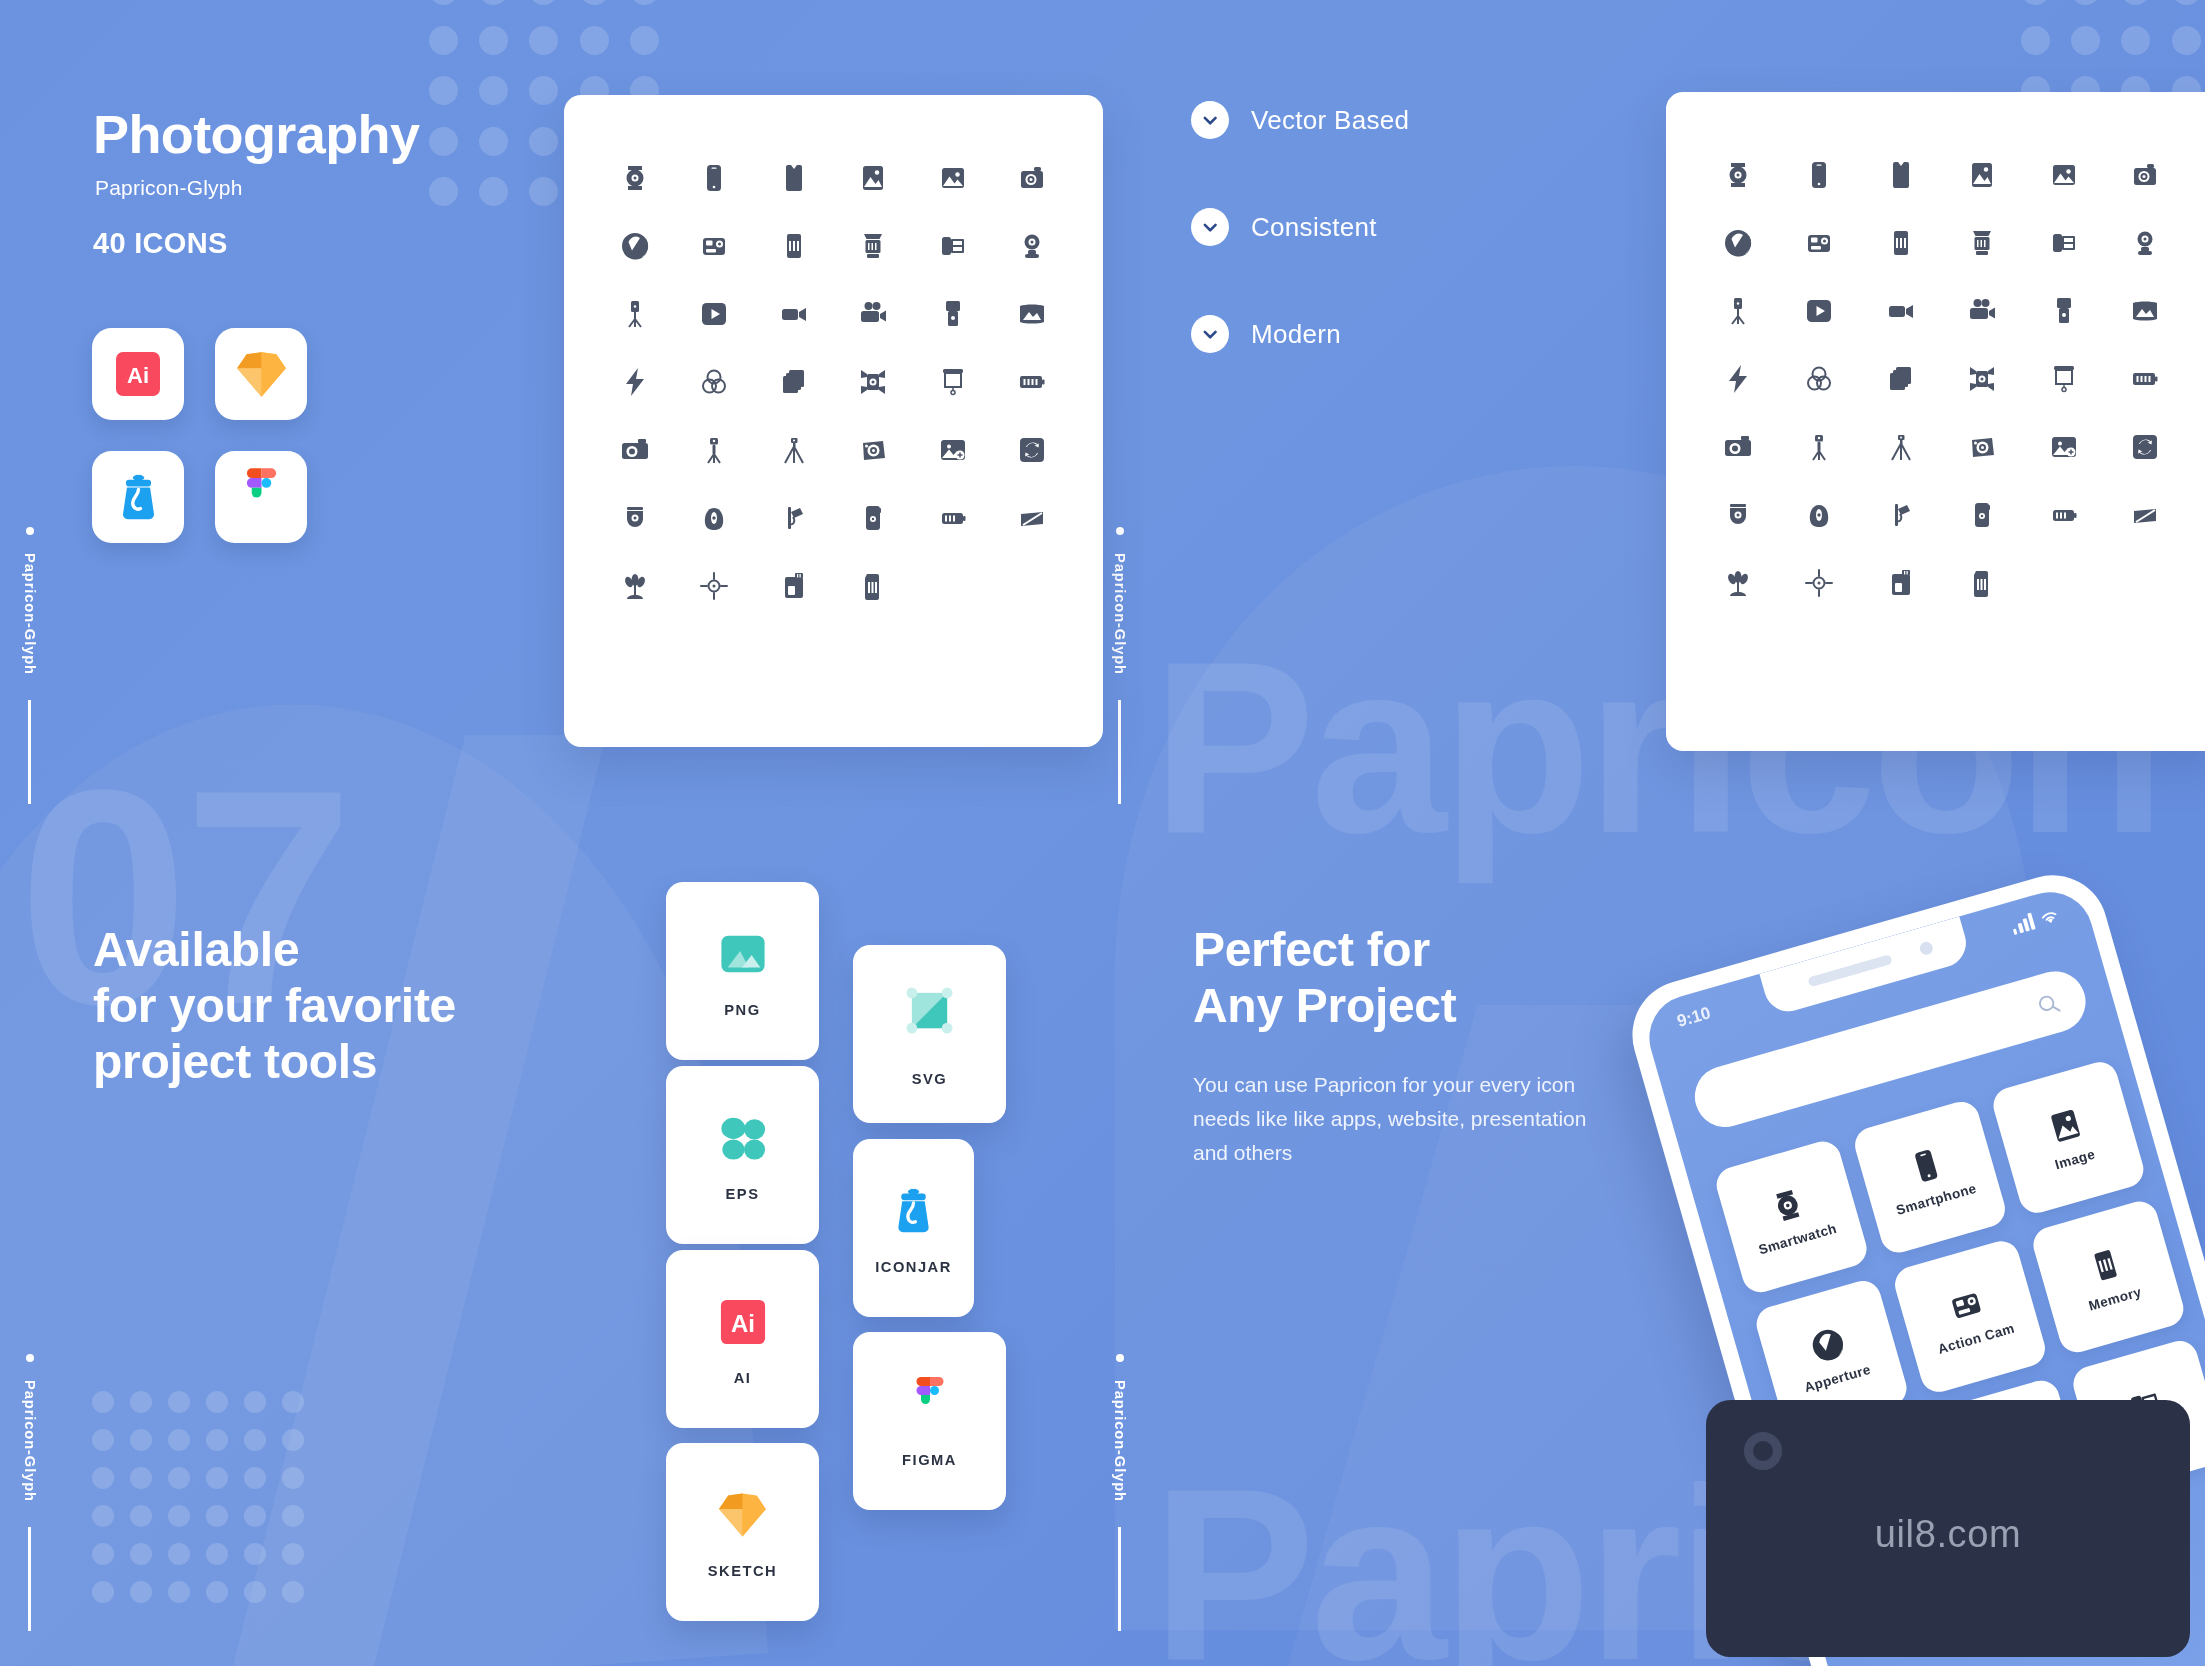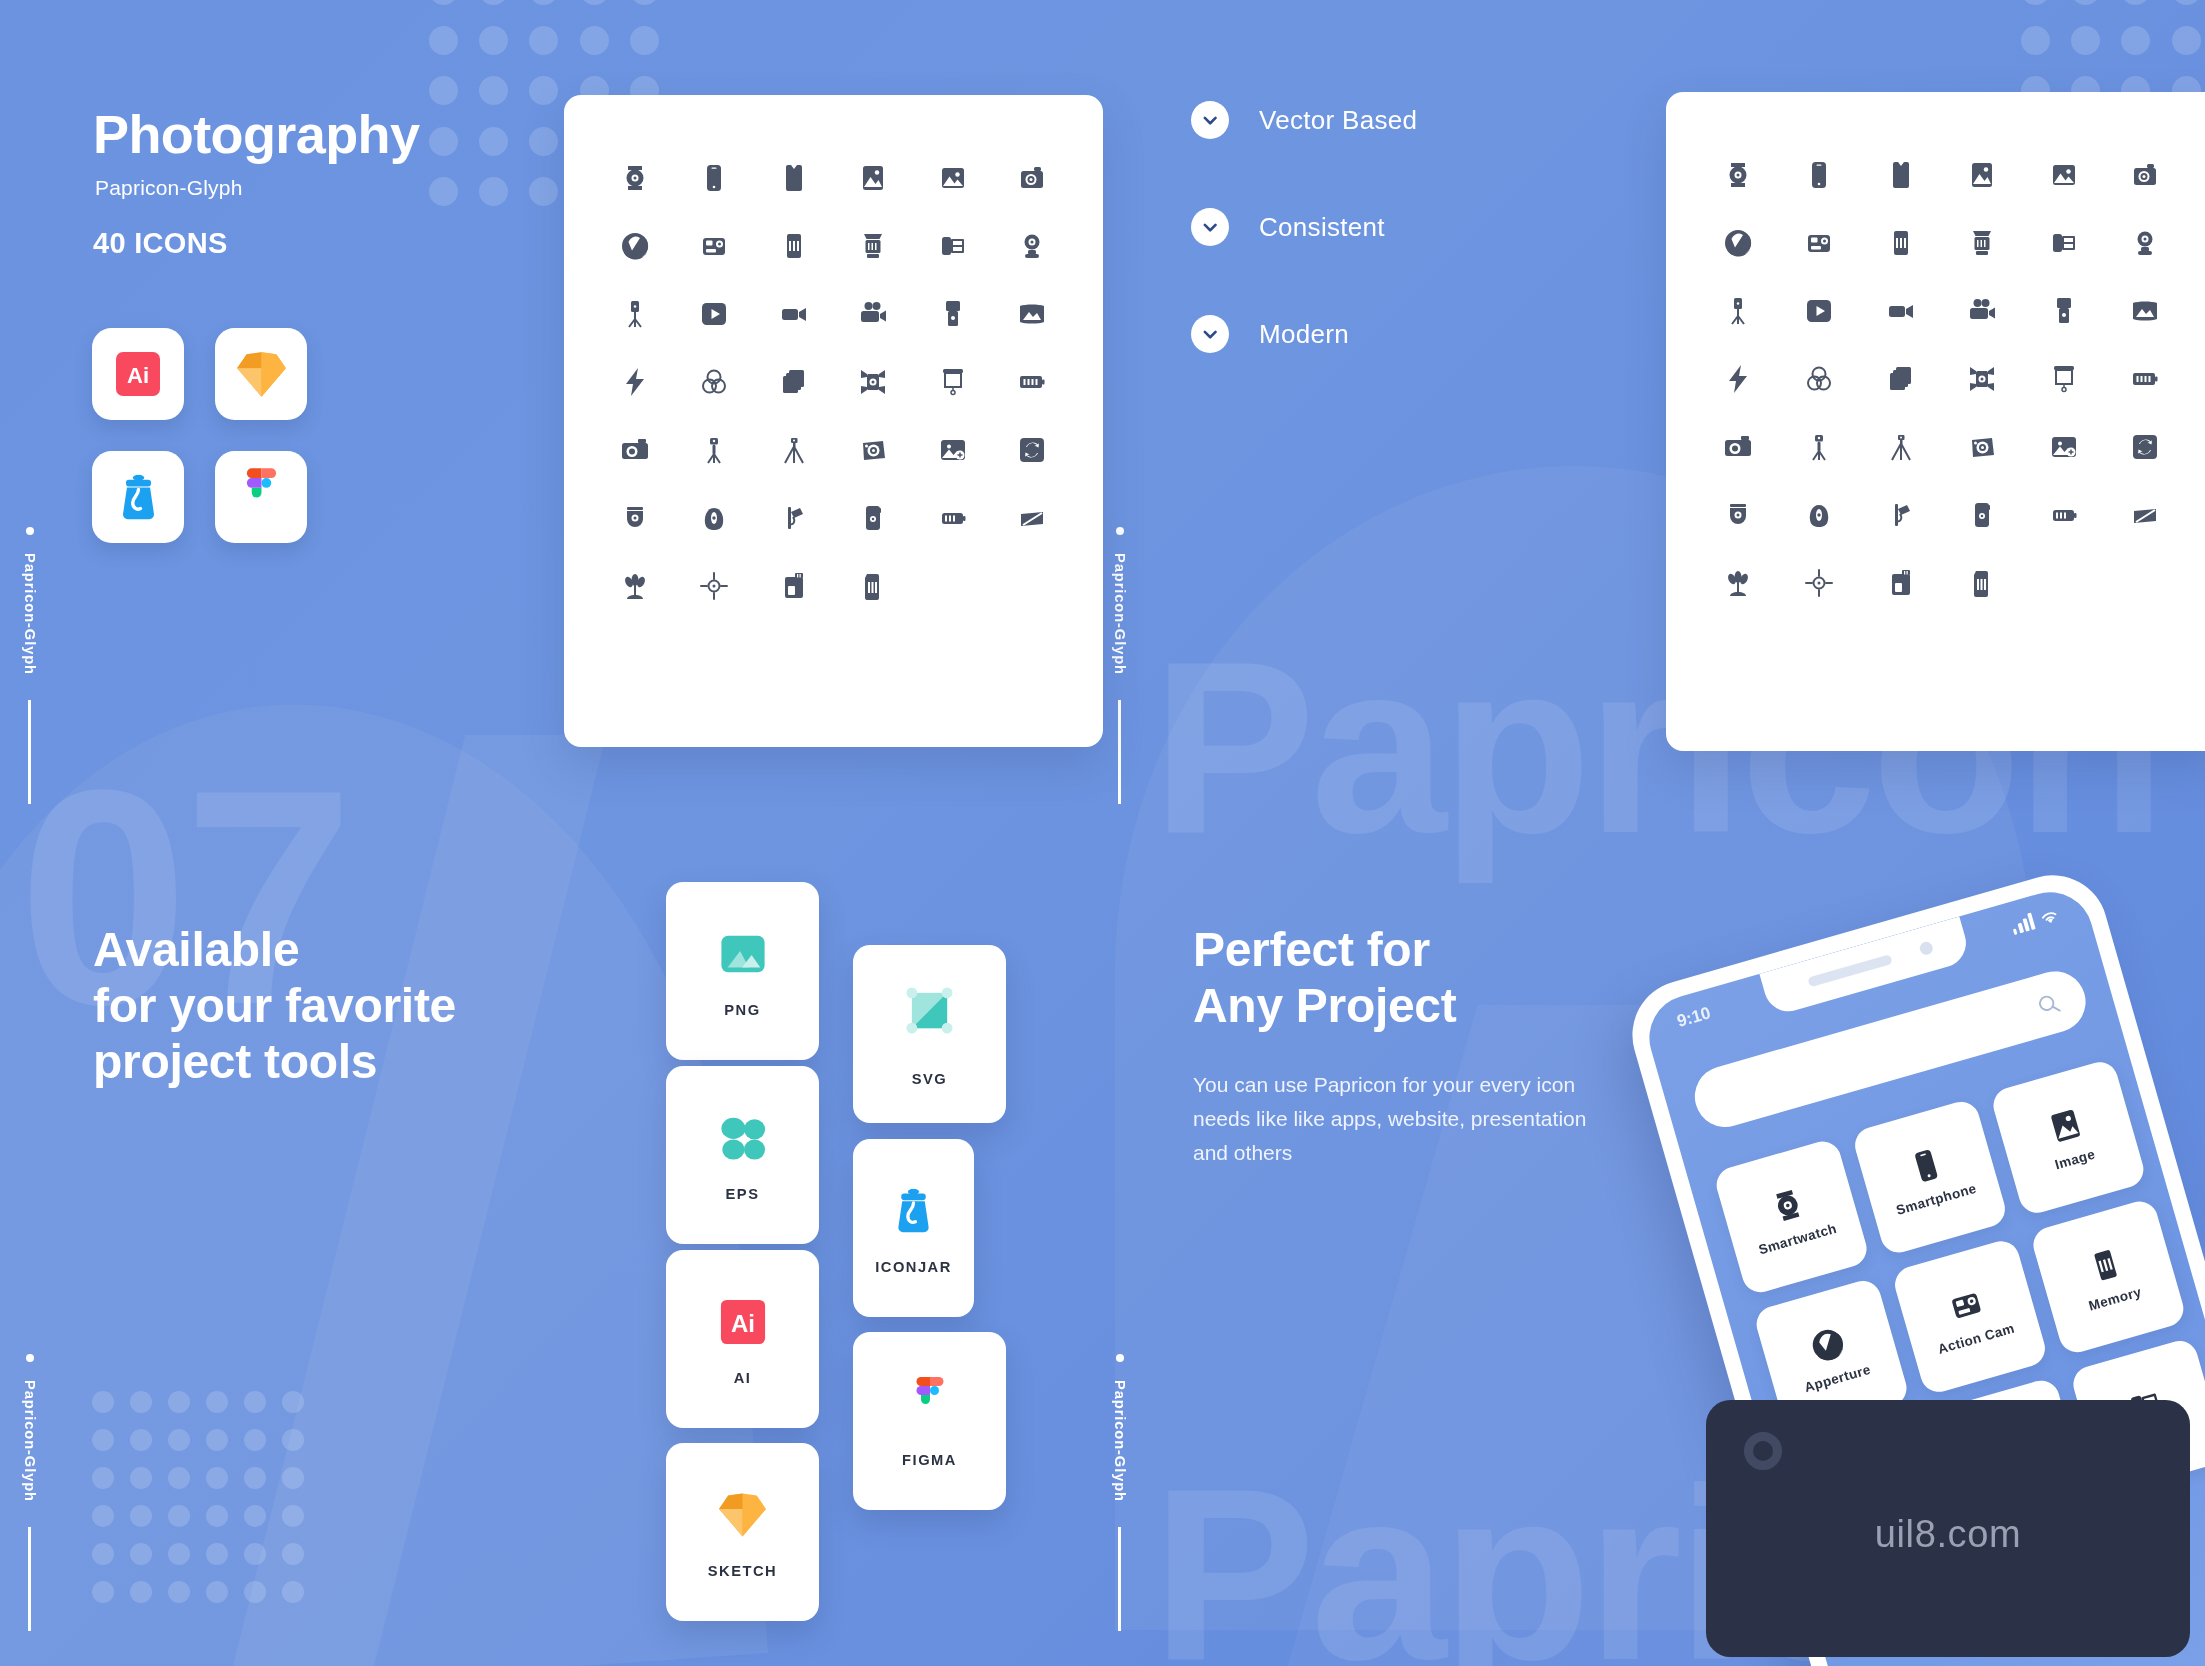--- a/index.html
+++ b/index.html
@@ -171,21 +171,21 @@
   .feat { display: flex; align-items: center; margin-bottom: 69px; }
   .feat .chk {
     width: 38px; height: 38px; border-radius: 50%;
     background: #ffffff;
     display:flex; align-items:center; justify-content:center;
     margin-right: 22px;
     flex: 0 0 auto;
   }
   .feat .chk svg { width: 18.4px; height: 18.4px; }
   .feat .flabel {
-    color: #ffffff; font-size: 26px; font-weight: 400; letter-spacing: 0.3px; margin-left: 8px;
+    color: #ffffff; font-size: 26px; font-weight: 400; letter-spacing: 0.3px;
   }
 
   
   .fcard {
     position: absolute;
     background: #ffffff;
     border-radius: 17px;
     box-shadow: 0 13.5px 29px rgba(40,60,110,0.19);
     display: flex; flex-direction: column;
     align-items: center; justify-content: center;

